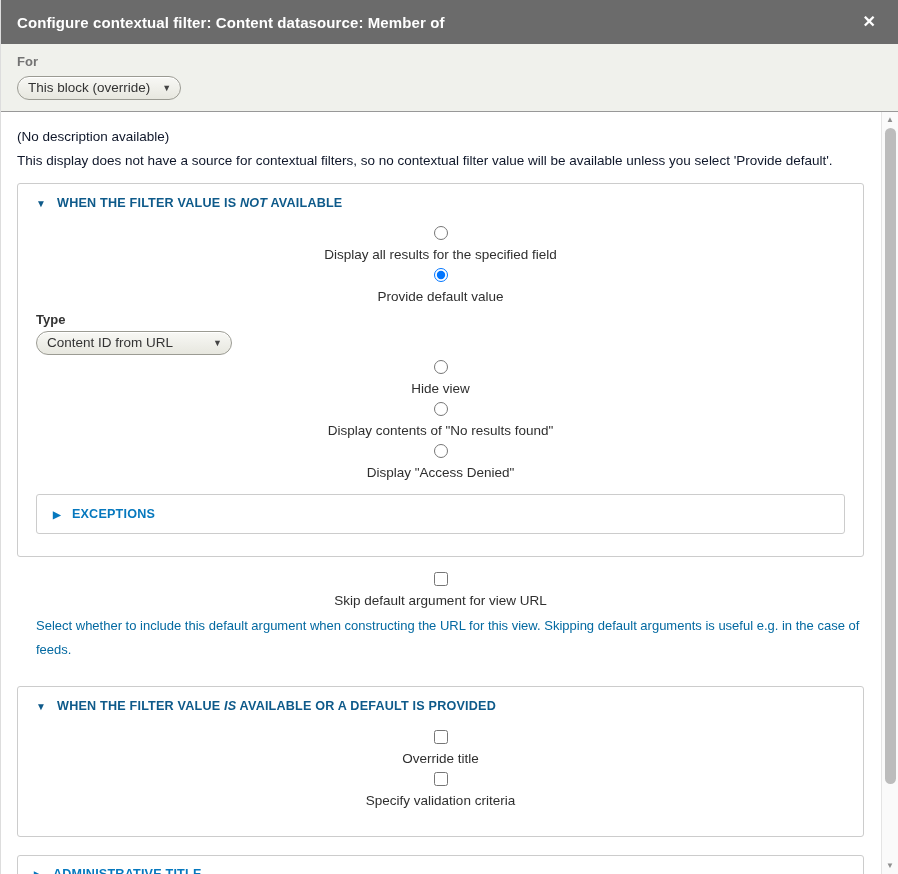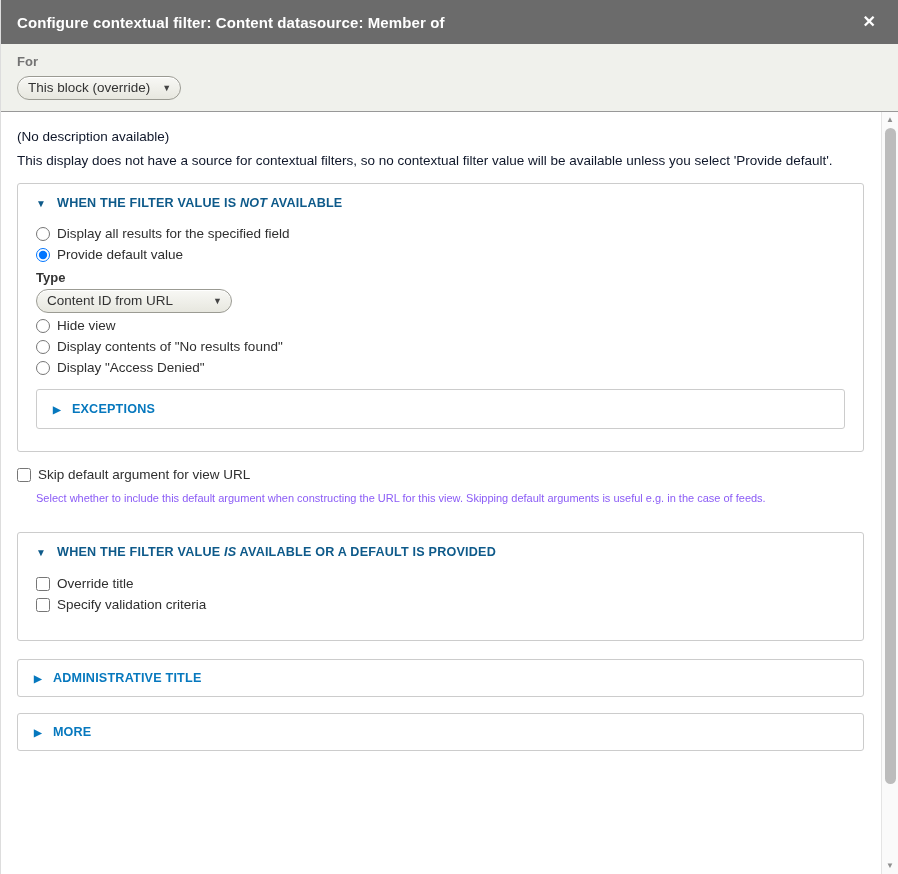--- a/index.html
+++ b/index.html
@@ -88,30 +88,30 @@
     cursor:pointer; display:flex; align-items:center;
   }
   .summary .arrow { font-size:10px; margin-right:11px; }
   .summary.expanded { color:#0e5a8a; }
   .summary.collapsed-link { color:#0678be; }
   .summary .em { font-style:italic; }
   
   .opts { margin-top:16px; }
   .opt-row {
     display:flex; align-items:center; gap:7px;
-    margin:0 0 6px; font-size:13.5px; color:#2f2f2f; cursor:pointer;
+    margin:0 0 6px; font-size:13.5px; color:#2f2f2f; cursor:pointer;flex-direction:column;
   }
   .opt-row input { margin:0; width:14px; height:14px; cursor:pointer; }
   .type-label { font-size:13px; font-weight:bold; color:#333; margin:8px 0 4px; }
   .type-select { width:196px; justify-content:space-between; margin-bottom:5px; }
   .panel-inner { margin:14px 0 0; padding:12px 16px; border:1px solid #cccccc; border-radius:3px; }
   
   .skip-row { margin-top:15px; }
   .skip-desc {
-    color:#8b5cf6; font-size:11px; line-height:1.85;
+    color:#0369a1; font-size:13px; line-height:1.85;
     margin:4px 0 0 19px; max-width:832px;
   }
   .panel.second { margin-top:24px; padding-bottom:22px; }
   .panel.second .opts { margin-top:17px; }
   
   .footer {
     flex:0 0 59px;
     background:#f0f1ec;
     border-top:1px solid #cdcdcd;
     display:flex; align-items:center;

